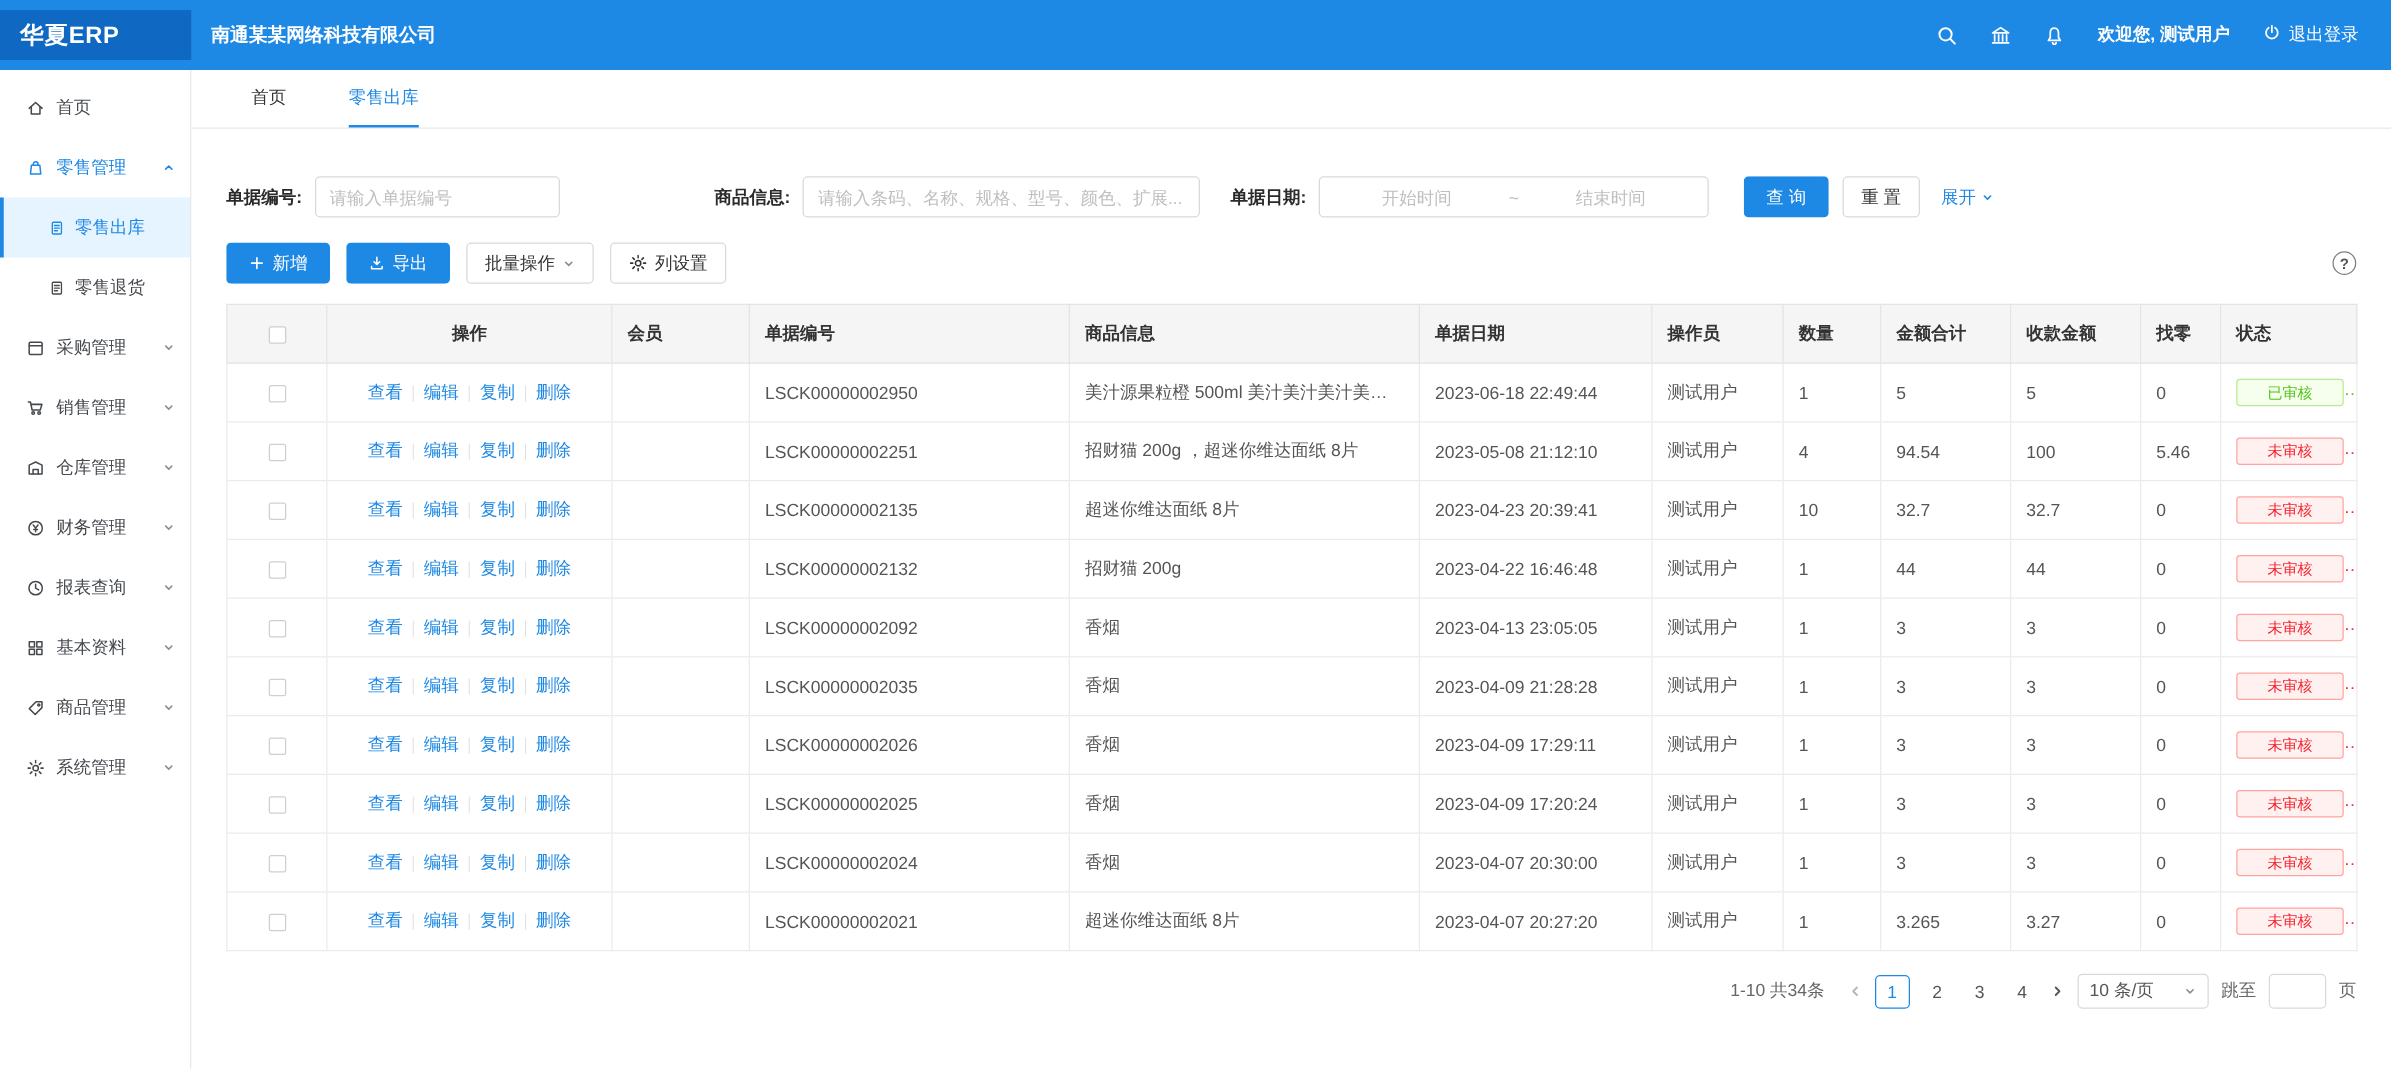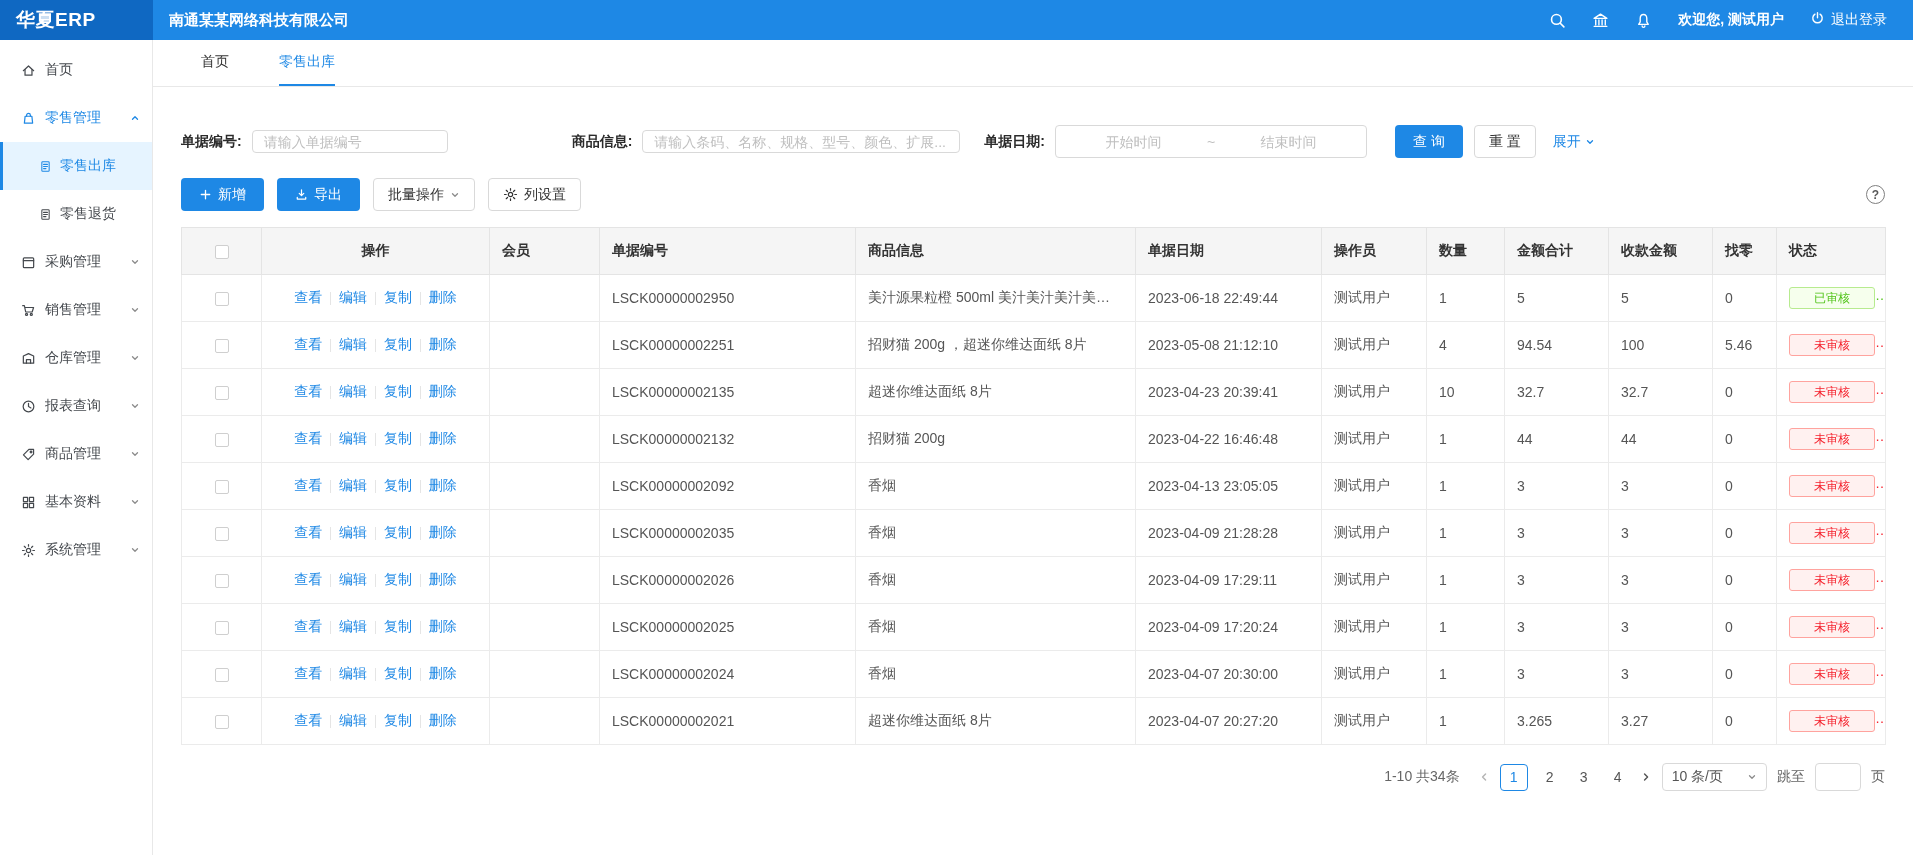--- a/index.html
+++ b/index.html
@@ -4,21 +4,21 @@
 <style>
   * { box-sizing: border-box; margin: 0; padding: 0; }
   html,body { width: 1913px; height: 855px; }
   body {
     font-family: "Liberation Sans", sans-serif;
     font-size: 14px; color: #333; background: #fff; overflow: hidden;
   }
   svg { display:block; }
 
   
-  .header { height: 40px; background: #1e88e5; display: flex; align-items: center; color: #fff; }
+  .header { height: 56px; background: #1e88e5; display: flex; align-items: center; color: #fff; }
   .logo { width: 153px; height: 40px; background: #0f68c2; display: flex; align-items: center;
           padding-left: 16px; font-size: 19px; font-weight: bold; letter-spacing: .5px; flex-shrink:0; }
   .company { margin-left: 16px; font-size: 15px; font-weight: 600; }
   .header-right { margin-left: auto; display: flex; align-items: center; gap: 26px; padding-right: 26px; }
   .h-icon { display: flex; cursor: pointer; color:#fff; }
   .welcome { font-weight: 600; }
   .logout { display: flex; align-items: flex-start; gap: 6px; font-weight: 400; cursor: pointer; }
 
   
   .layout { display: flex; height: 815px; }
@@ -39,21 +39,21 @@
   .tab { display: flex; align-items: center; color: #333; cursor: pointer; border-bottom: 2px solid transparent; }
   .tab.active { color: #1e88e5; border-bottom-color: #1e88e5; }
 
   .content { padding: 0 28px; flex: 1; }
 
   
   .filter-row { display: flex; align-items: center; margin-top: 38px; }
   .f-label { font-weight: 600; color: #2b2b2b; margin-right: 10px; white-space: nowrap; }
   .ml-big { margin-left: 124px; } .ml-mid { margin-left: 24px; }
   .ml-btn { margin-left: 28px; } .ml-sm { margin-left: 11px; }
-  .text-input { height: 23px; border: 1px solid #d9d9d9; border-radius: 4px; padding: 0 11px;
+  .text-input { height: 33px; border: 1px solid #d9d9d9; border-radius: 4px; padding: 0 11px;
                 font-size: 14px; color: #333; font-family: inherit; outline: none; }
   .text-input::placeholder { color: #bfbfbf; }
   .w-billno { width: 196px; } .w-product { width: 318px; }
   .date-range { width: 312px; height: 33px; border: 1px solid #d9d9d9; border-radius: 4px;
                 display: flex; align-items: center; padding: 0 10px; background:#fff; }
   .date-range input { border: none; flex: 1; min-width: 0; text-align: center; font-size: 14px;
                       font-family: inherit; outline: none; color: #333; }
   .date-range input::placeholder { color: #bfbfbf; }
   .date-sep { color: #bfbfbf; padding: 0 6px; }
 
@@ -227,54 +227,68 @@
       <span class="chev">
           <svg width="10" height="10" viewBox="0 0 10 10" fill="none" stroke="currentColor" stroke-width="1.3" stroke-linecap="round" stroke-linejoin="round">
             <path d="M2.5 3.8 L5 6.3 L7.5 3.8"></path>
           </svg>
         </span>
     </div>
     <div class="side-item">
       <span class="s-icon">
           <svg width="15" height="15" viewBox="0 0 16 16" fill="none" stroke="currentColor" stroke-width="1.3" stroke-linecap="round" stroke-linejoin="round">
             <circle cx="8" cy="8" r="5.7"></circle>
+            <path d="M6 5.3 L8 8 L10 5.3 M8 8 V11 M6.4 9.2 H9.6"></path>
+          </svg>
+        </span>
+      <span>财务管理</span>
+      <span class="chev">
+          <svg width="10" height="10" viewBox="0 0 10 10" fill="none" stroke="currentColor" stroke-width="1.3" stroke-linecap="round" stroke-linejoin="round">
+            <path d="M2.5 3.8 L5 6.3 L7.5 3.8"></path>
+          </svg>
+        </span>
+    </div>
+    <div class="side-item">
+      <span class="s-icon">
+          <svg width="15" height="15" viewBox="0 0 16 16" fill="none" stroke="currentColor" stroke-width="1.3" stroke-linecap="round" stroke-linejoin="round">
+            <circle cx="8" cy="8" r="5.7"></circle>
             <path d="M8 4.6 V8 L10.6 9.5"></path>
           </svg>
         </span>
       <span>报表查询</span>
-      <span class="chev">
-          <svg width="10" height="10" viewBox="0 0 10 10" fill="none" stroke="currentColor" stroke-width="1.3" stroke-linecap="round" stroke-linejoin="round">
-            <path d="M2.5 3.8 L5 6.3 L7.5 3.8"></path>
-          </svg>
-        </span>
-    </div>
-    <div class="side-item">
-      <span class="s-icon">
-          <svg width="15" height="15" viewBox="0 0 16 16" fill="none" stroke="currentColor" stroke-width="1.3" stroke-linecap="round" stroke-linejoin="round">
-            <path d="M2.6 8.4 L8.4 2.6 H13.4 V7.6 L7.6 13.4 Z"></path>
-            <circle cx="10.7" cy="5.3" r="0.9"></circle>
-          </svg>
-        </span>
-      <span>商品管理</span>
       <span class="chev">
           <svg width="10" height="10" viewBox="0 0 10 10" fill="none" stroke="currentColor" stroke-width="1.3" stroke-linecap="round" stroke-linejoin="round">
             <path d="M2.5 3.8 L5 6.3 L7.5 3.8"></path>
           </svg>
         </span>
     </div>
     <div class="side-item">
       <span class="s-icon">
           <svg width="15" height="15" viewBox="0 0 16 16" fill="none" stroke="currentColor" stroke-width="1.3" stroke-linecap="round" stroke-linejoin="round">
             <rect x="2.6" y="2.6" width="4.4" height="4.4"></rect>
             <rect x="9" y="2.6" width="4.4" height="4.4"></rect>
             <rect x="2.6" y="9" width="4.4" height="4.4"></rect>
             <rect x="9" y="9" width="4.4" height="4.4"></rect>
           </svg>
         </span>
       <span>基本资料</span>
+      <span class="chev">
+          <svg width="10" height="10" viewBox="0 0 10 10" fill="none" stroke="currentColor" stroke-width="1.3" stroke-linecap="round" stroke-linejoin="round">
+            <path d="M2.5 3.8 L5 6.3 L7.5 3.8"></path>
+          </svg>
+        </span>
+    </div>
+    <div class="side-item">
+      <span class="s-icon">
+          <svg width="15" height="15" viewBox="0 0 16 16" fill="none" stroke="currentColor" stroke-width="1.3" stroke-linecap="round" stroke-linejoin="round">
+            <path d="M2.6 8.4 L8.4 2.6 H13.4 V7.6 L7.6 13.4 Z"></path>
+            <circle cx="10.7" cy="5.3" r="0.9"></circle>
+          </svg>
+        </span>
+      <span>商品管理</span>
       <span class="chev">
           <svg width="10" height="10" viewBox="0 0 10 10" fill="none" stroke="currentColor" stroke-width="1.3" stroke-linecap="round" stroke-linejoin="round">
             <path d="M2.5 3.8 L5 6.3 L7.5 3.8"></path>
           </svg>
         </span>
     </div>
     <div class="side-item">
       <span class="s-icon">
           <svg width="15" height="15" viewBox="0 0 16 16" fill="none" stroke="currentColor" stroke-width="1.3" stroke-linecap="round" stroke-linejoin="round">
             <circle cx="8" cy="8" r="2.3"></circle>

